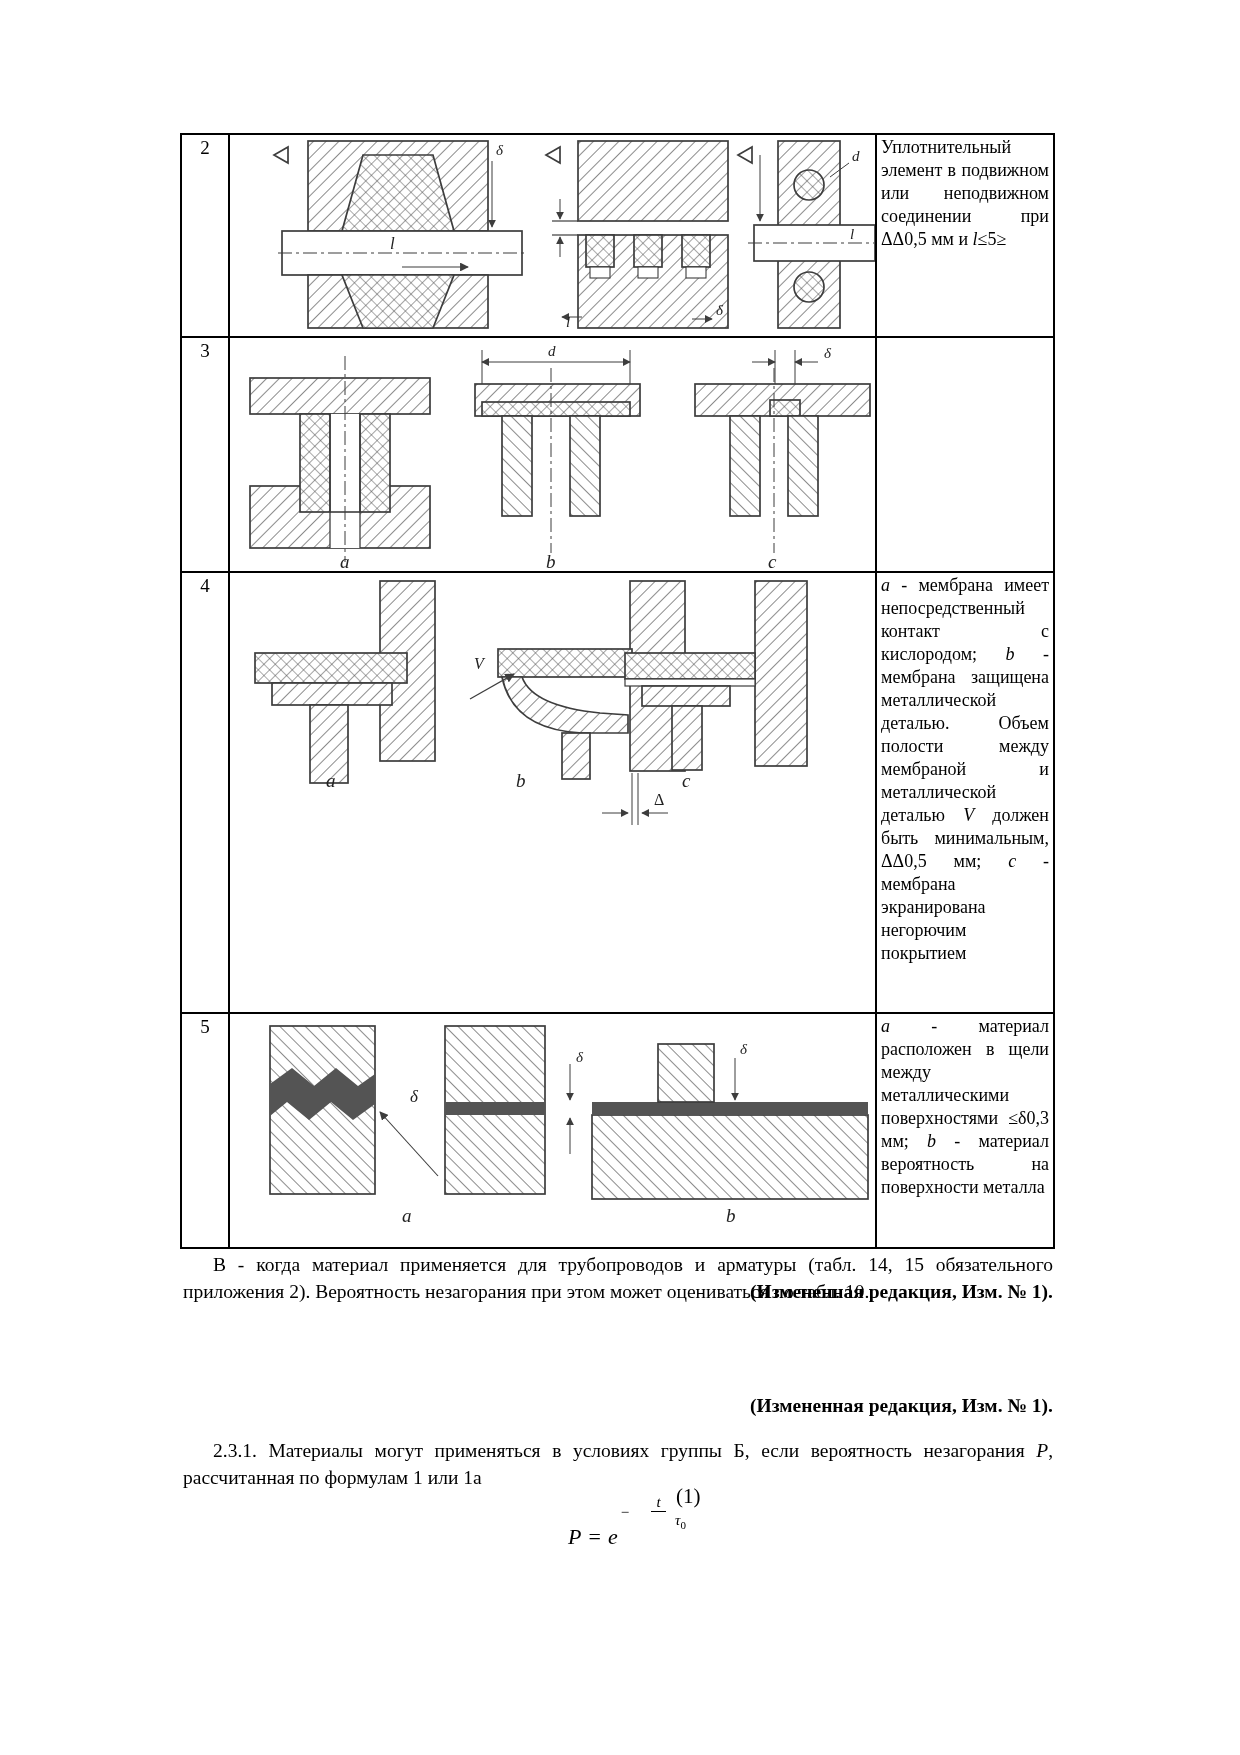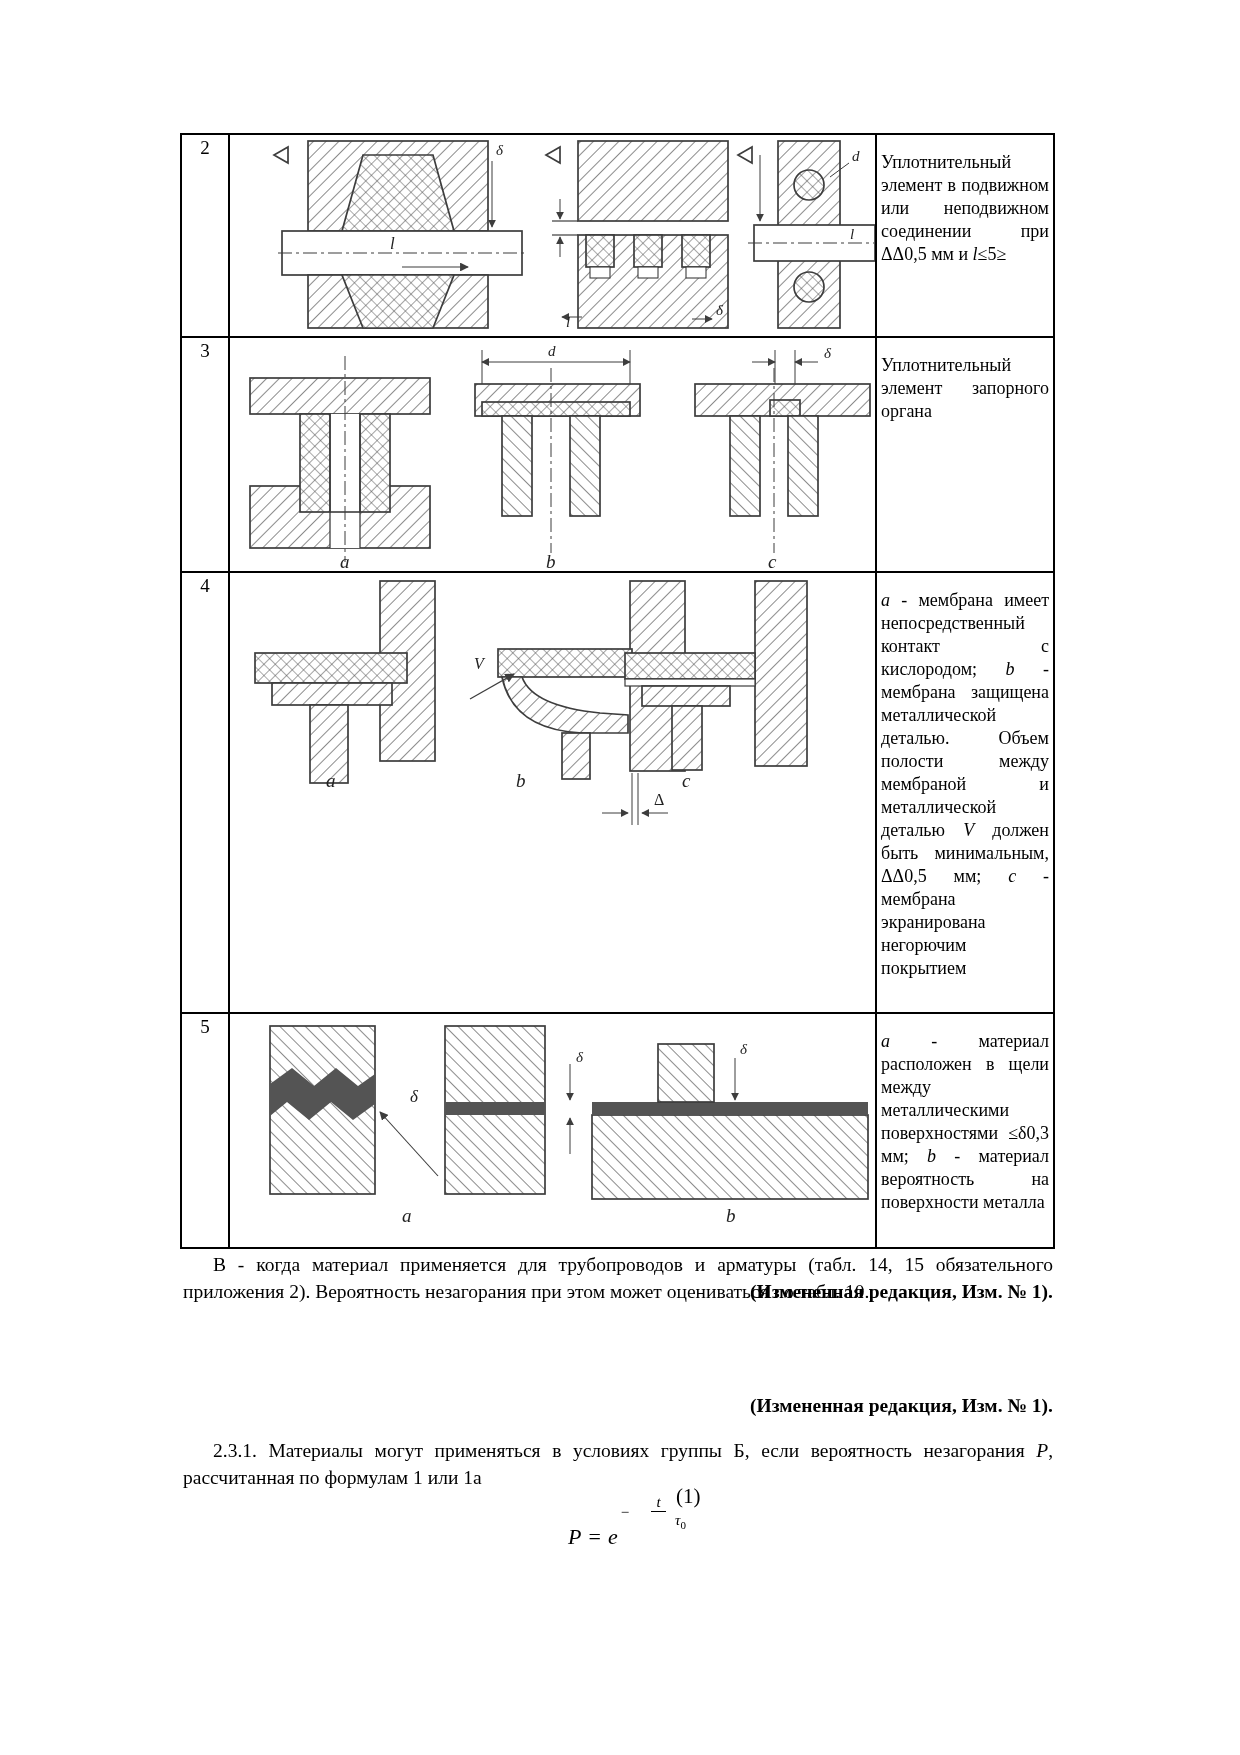--- a/index.html
+++ b/index.html
@@ -7,21 +7,21 @@
         font-family:"Liberation Serif", serif;color:#000;}
   
   .gtable{position:absolute;left:180px;top:133px;width:875px;border:2px solid #000;
           box-sizing:border-box;background:#fff;}
   .trow{display:flex;box-sizing:border-box;}
   .trow + .trow{border-top:2px solid #000;}
   .cell{box-sizing:border-box;overflow:hidden;}
   .cell-num{width:48px;border-right:2px solid #000;font-size:19px;text-align:center;
             padding-top:2px;}
   .cell-fig{width:647px;border-right:2px solid #000;position:relative;}
-  .cell-desc{flex:1;font-size:18px;line-height:23px;text-align:justify;padding:16px 4px 0 4px;}
+  .cell-desc{flex:1;font-size:18px;line-height:23px;text-align:justify;padding:1px 4px 0 4px;}
   .em{font-style:italic;}
   .r2{height:201px}.r3{height:235px}.r4{height:441px}.r5{height:235px}
   svg text{font-family:"Liberation Serif", serif;fill:#222;}
   svg .lbl{font-style:italic;}
   
   .bblock{position:absolute;left:183px;width:870px;font-size:19.5px;line-height:27px;
           text-align:justify;text-indent:30px;margin:0;}
   .bold{font-weight:bold;text-align:right;}
   .eqnum{position:absolute;left:676px;top:1484px;font-size:21px;}
   .formula{position:absolute;left:568px;top:1514px;display:flex;align-items:flex-end;
@@ -158,21 +158,20 @@
             <rect x="465" y="46" width="175" height="32" fill="url(#hA)"></rect>
             <rect x="540" y="62" width="30" height="16" fill="url(#xh)"></rect>
             <rect x="500" y="78" width="30" height="100" fill="url(#hB)"></rect>
             <rect x="558" y="78" width="30" height="100" fill="url(#hB)"></rect>
             <line x1="544" y1="30" x2="544" y2="215" stroke-width="1" stroke-dasharray="14 4 3 4"></line>
           </g>
           <text x="594" y="20" font-size="15" class="lbl">δ</text>
           <text x="538" y="230" font-size="19" class="lbl">c</text>
         </svg>
       </div>
-      <div class="cell cell-desc r3"><span>Уплотнительный элемент запорного органа</span></div>
     </div>
 
     <div class="trow r4">
       <div class="cell cell-num r4">4</div>
       <div class="cell cell-fig r4">
         <svg width="645" height="439">
 
           <g stroke="#3d3d3d" stroke-width="1.7" fill="none">
             <rect x="150" y="8" width="55" height="180" fill="url(#hA)"></rect>
             <rect x="25" y="80" width="152" height="30" fill="url(#xh)"></rect>

